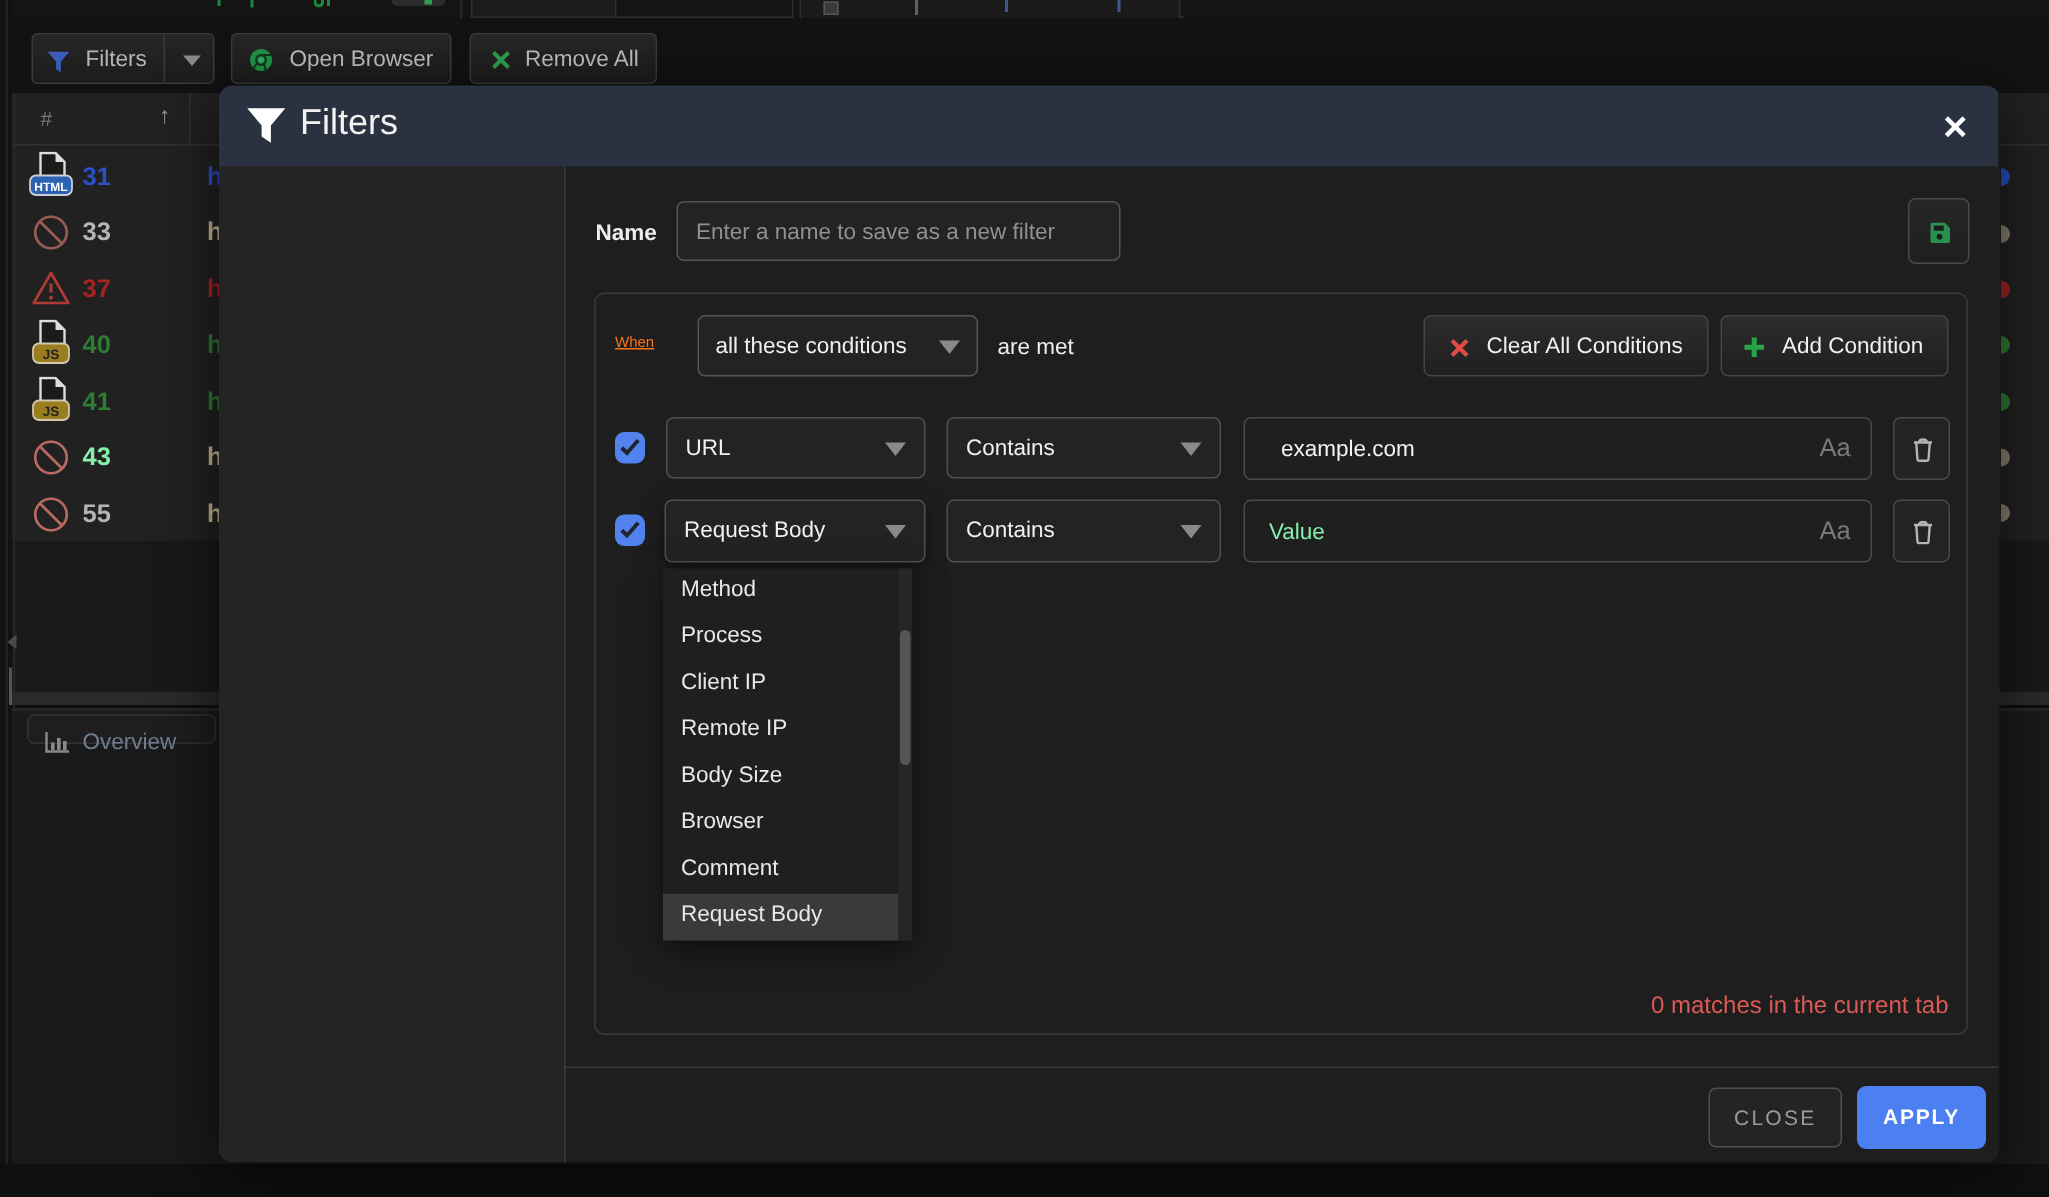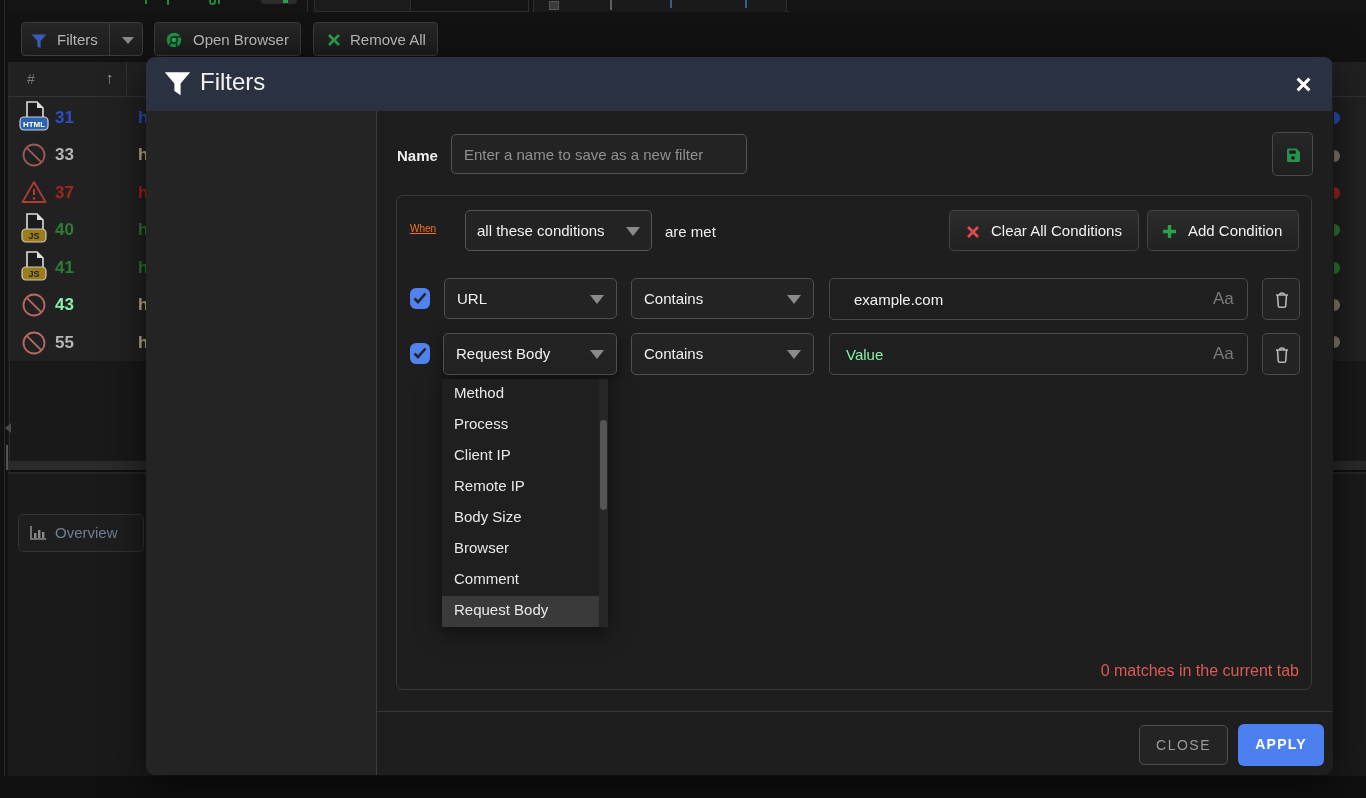--- a/index.html
+++ b/index.html
@@ -138,21 +138,21 @@
   <div class="abs" style="left:1334px;top:150px;width:6px;height:12px;background:#8a8070;border-radius:0 6px 6px 0;"></div>
   <div class="abs" style="left:1334px;top:187px;width:6px;height:12px;background:#a42420;border-radius:0 6px 6px 0;"></div>
   <div class="abs" style="left:1334px;top:224px;width:6px;height:12px;background:#2e7d32;border-radius:0 6px 6px 0;"></div>
   <div class="abs" style="left:1334px;top:262px;width:6px;height:12px;background:#2e7d32;border-radius:0 6px 6px 0;"></div>
   <div class="abs" style="left:1334px;top:299px;width:6px;height:12px;background:#8a8070;border-radius:0 6px 6px 0;"></div>
   <div class="abs" style="left:1334px;top:336px;width:6px;height:12px;background:#8a8070;border-radius:0 6px 6px 0;"></div>
 
   <div class="abs" style="left:8px;top:461px;width:1358px;height:9px;background:#2a2a2a;"></div>
   <div class="abs" style="left:8px;top:472px;width:1358px;height:2px;background:#262626;"></div>
   <div class="abs" style="left:8px;top:474px;width:1358px;height:324px;background:#1a1a1a;"></div>
-  <div class="abs" style="left:18px;top:514px;width:126px;height:38px;border:1px solid #333;border-radius:5px;background:#1e1e1e;">
+  <div class="abs" style="left:18px;top:476px;width:126px;height:20px;border:1px solid #333;border-radius:5px;background:#1e1e1e;">
     <svg class="abs" style="left:11px;top:10px;" width="17" height="16" viewBox="0 0 17 16">
         <path d="M1 1 V14 H16" stroke="#8a8a8a" stroke-width="1.6" fill="none"></path>
         <rect x="4" y="8" width="2.4" height="5" fill="#8a8a8a"></rect>
         <rect x="8" y="5" width="2.4" height="8" fill="#8a8a8a"></rect>
         <rect x="12" y="7" width="2.4" height="6" fill="#8a8a8a"></rect>
       </svg>
     <div class="abs" style="left:36px;top:9px;font-size:15px;color:#6f7f90;">Overview</div>
   </div>
 
   <div class="abs" style="left:0;top:0;width:8px;height:798px;background:#121212;"></div>

